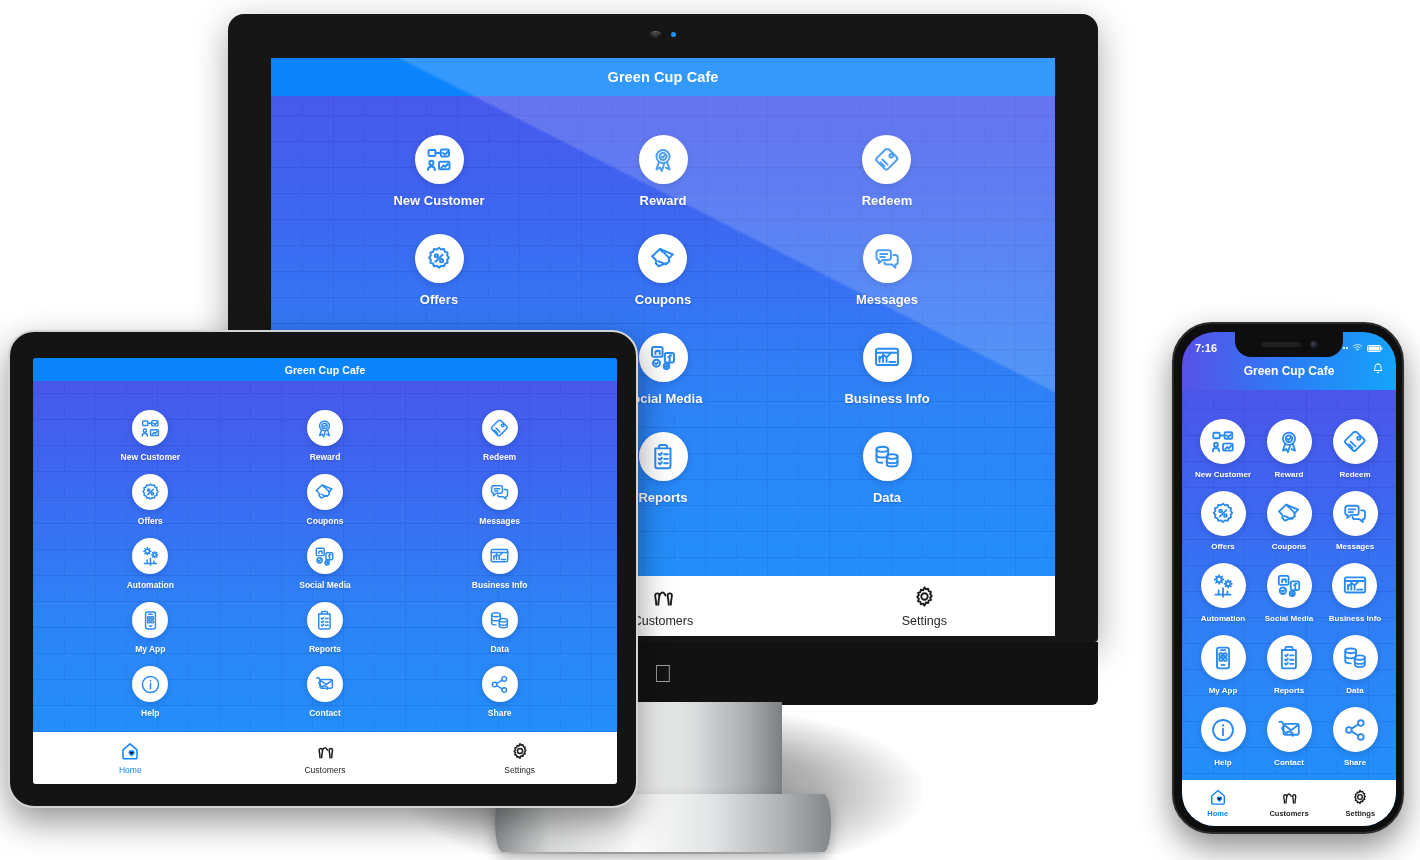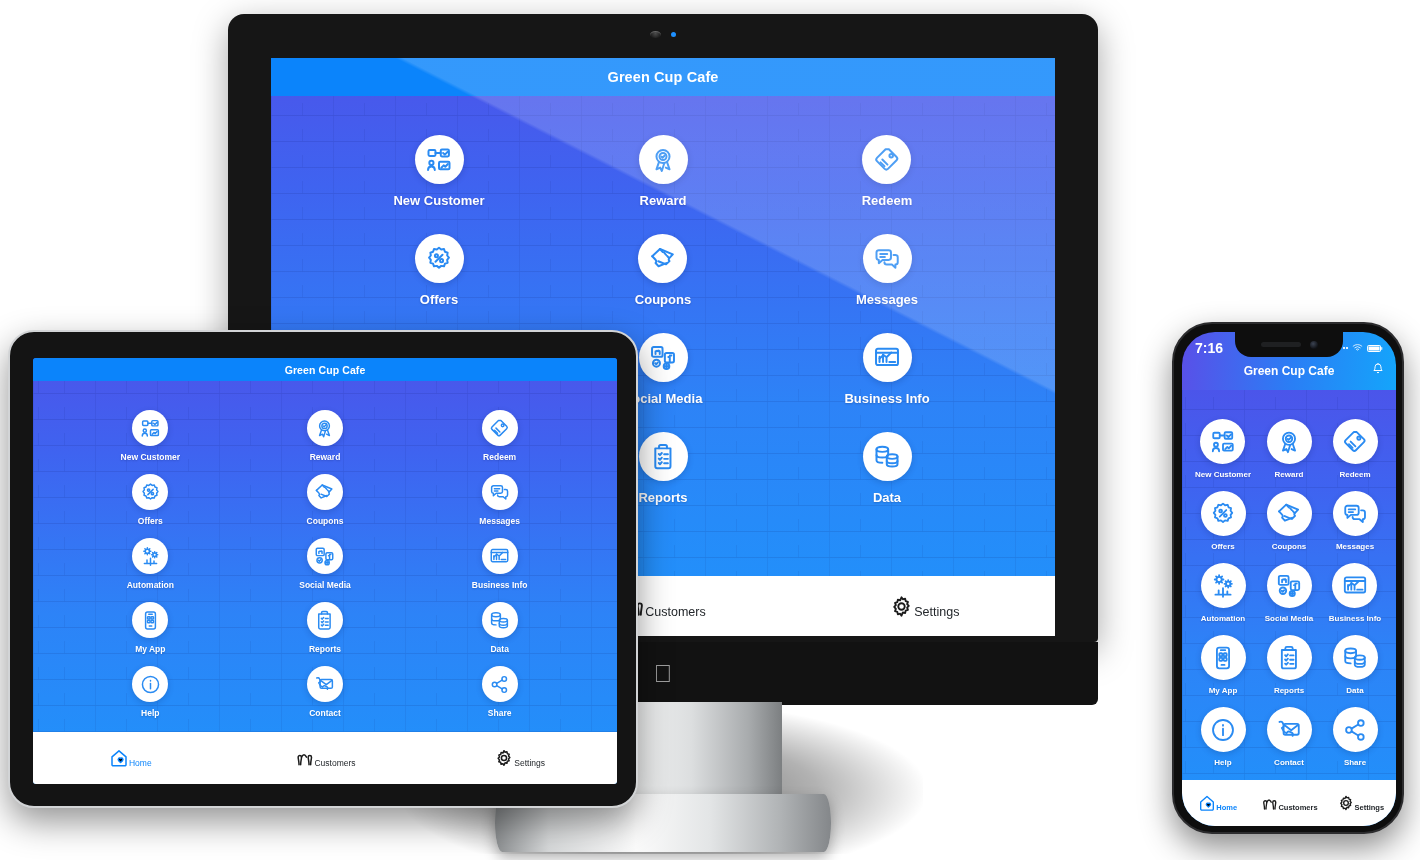--- a/index.html
+++ b/index.html
@@ -55,21 +55,21 @@
   }
   .bubble svg { display:block; stroke:#2a8bf2; fill:none; stroke-width:1.7;
                 stroke-linecap:round; stroke-linejoin:round; }
   .tile-label { color:#fff; text-align:center; font-weight:600; white-space:nowrap;
                 text-shadow:0 1px 2px rgba(0,0,50,.22); }
 
   .tabbar {
     position:absolute; left:0; right:0; bottom:0; z-index:4;
     background:#fff; display:flex; align-items:center;
   }
-  .tab { flex:1; display:flex; flex-direction:row; align-items:flex-end; justify-content:center; }
+  .tab { flex:1; display:flex; flex-direction:column; align-items:center; justify-content:center; }
   .tab svg { display:block; stroke:#1b1b1b; fill:none; stroke-width:1.8;
              stroke-linecap:round; stroke-linejoin:round; }
   .tab.active svg { stroke:#0b84fb; }
   .tab-label { color:#23272b; }
   .tab.active .tab-label { color:#0b84fb; }
 
   
   #desktop { position:absolute; left:228px; top:14px; width:870px; height:840px; }
   .imac-body {
     position:absolute; left:0; top:0; width:870px; height:628px;
@@ -155,21 +155,21 @@
   .speaker { width:40px; height:5px; border-radius:3px; background:#1f2022; }
   .front-cam { width:8px; height:8px; border-radius:50%;
                background:radial-gradient(circle at 40% 35%, #3b4352, #101216 70%); }
   .phone-header {
     position:relative; z-index:6;
     background: linear-gradient(96deg, #5a4fe8 0%, #2a7ef5 52%, #14a5fb 100%);
     height:58px; color:#fff;
   }
   .status-row { display:flex; align-items:center; justify-content:space-between;
                 padding:7px 13px 0; height:24px; }
-  .status-time { font-size:14px; font-weight:700; }
+  .status-time { font-size:11px; font-weight:700; }
   .status-icons { display:flex; align-items:center; gap:4px; }
   .sig-dots { display:flex; gap:1.5px; align-items:flex-end; }
   .sig-dots i { display:block; width:2px; height:2px; background:rgba(255,255,255,.85); }
   .phone-title-row { display:flex; align-items:center; justify-content:center;
                      position:relative; height:30px; }
   .phone-title { font-size:12px; font-weight:700; }
   .bell { position:absolute; right:11px; top:50%; transform:translateY(-50%); }
   .bell svg, .status-icons svg { stroke:#fff; fill:none; stroke-width:1.7;
                                   stroke-linecap:round; stroke-linejoin:round; }
   #phone .app-screen { top:58px; }

